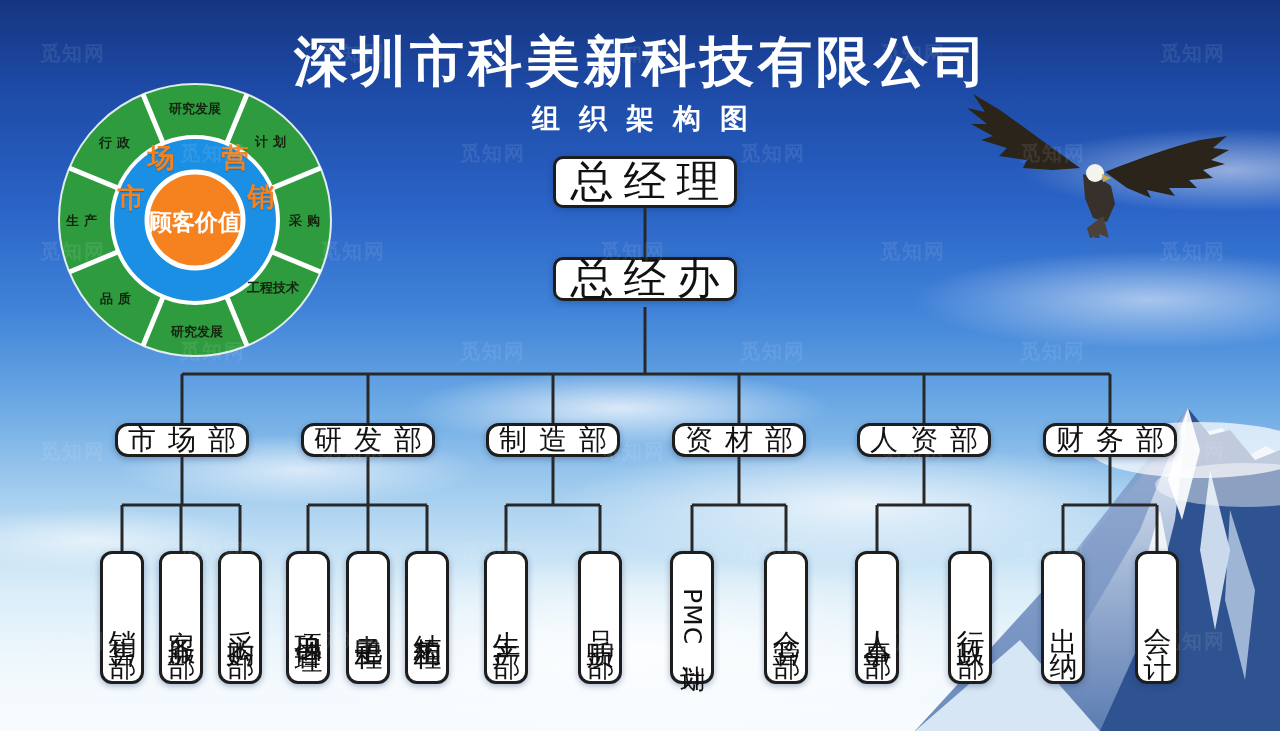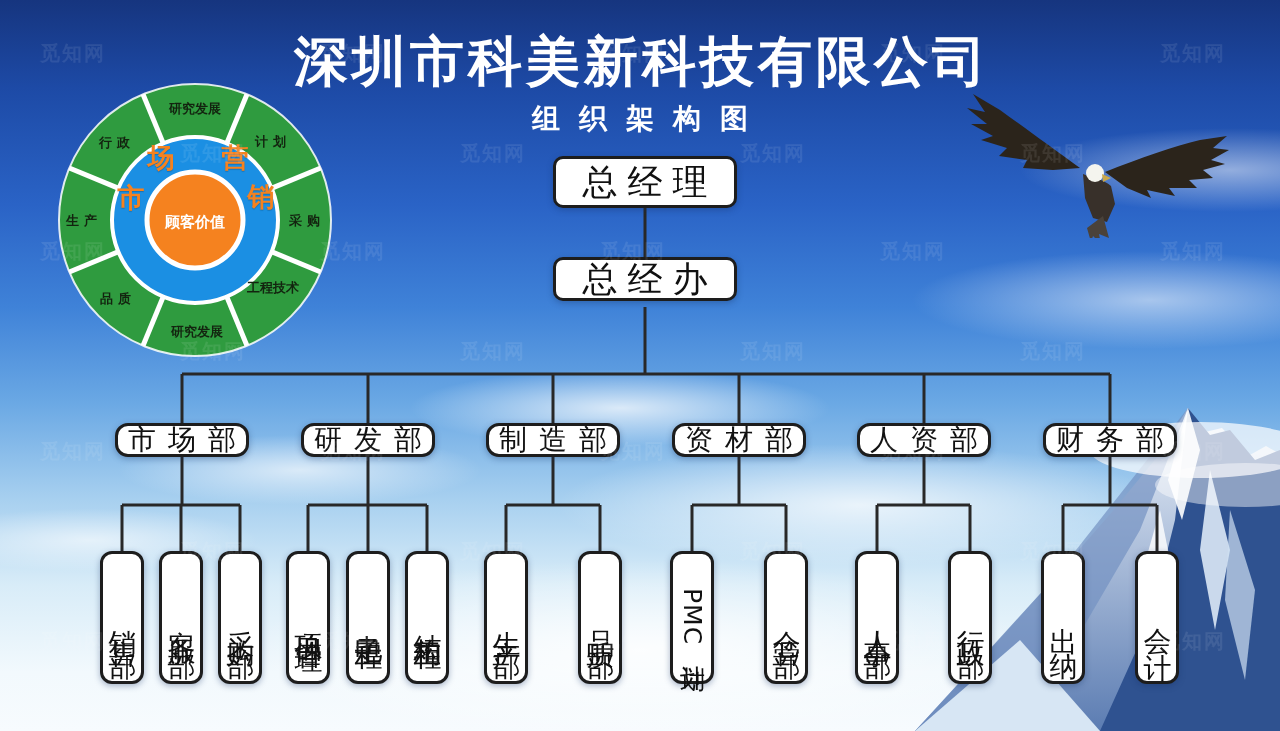--- a/index.html
+++ b/index.html
@@ -33,28 +33,28 @@
 
   
   .wheel{position:absolute;left:57px;top:82px;width:276px;height:276px;}
   .wheel svg{position:absolute;inset:0;}
   .wlabel{position:absolute;transform:translate(-50%,-50%);color:#13240f;
     font-size:13px;font-weight:600;white-space:nowrap;}
   .wlabel.w2{letter-spacing:5px;margin-right:-5px;}
   .wchar{position:absolute;transform:translate(-50%,-50%);color:var(--c-orange,#f5821f);
     font-size:27px;font-weight:bold;text-shadow:0 1px 1px rgba(0,0,0,.2);}
   .wcenter{position:absolute;transform:translate(-50%,-50%);color:#fff;
-    font-size:15px;font-weight:bold;white-space:nowrap;text-align:center;}
+    font-size:23px;font-weight:bold;white-space:nowrap;text-align:center;}
 
   
   .lines{position:absolute;left:0;top:0;pointer-events:none;}
   .obox{position:absolute;background:#fff;border:3px solid #1d1d1d;border-radius:10px;
     display:flex;align-items:center;justify-content:center;color:#111;
     box-shadow:0 2px 6px rgba(20,50,100,.35);box-sizing:border-box;}
-  .root{font-size:35px;font-family:Liberation Serif, serif;}
+  .root{font-size:43px;font-family:Liberation Serif, serif;}
   .root span{letter-spacing:10px;margin-right:-10px;}
   .dept{width:134px;height:34px;top:423px;border-radius:13px;font-size:28px;}
   .dept span{letter-spacing:12px;margin-right:-12px;}
   .cbox{width:44px;height:133px;top:551px;border-radius:12px;font-size:28px;}
   .cbox span{writing-mode:vertical-rl;text-orientation:mixed;line-height:38px;}
   .cbox span.ls3{letter-spacing:10px;transform:translateY(5px);}
   .cbox span.ls4{letter-spacing:4px;transform:translateY(2px);}
   .cbox span.ls2{letter-spacing:26px;transform:translateY(13px);}
   .cbox span.ls0{letter-spacing:1px;font-size:25px;}
 

